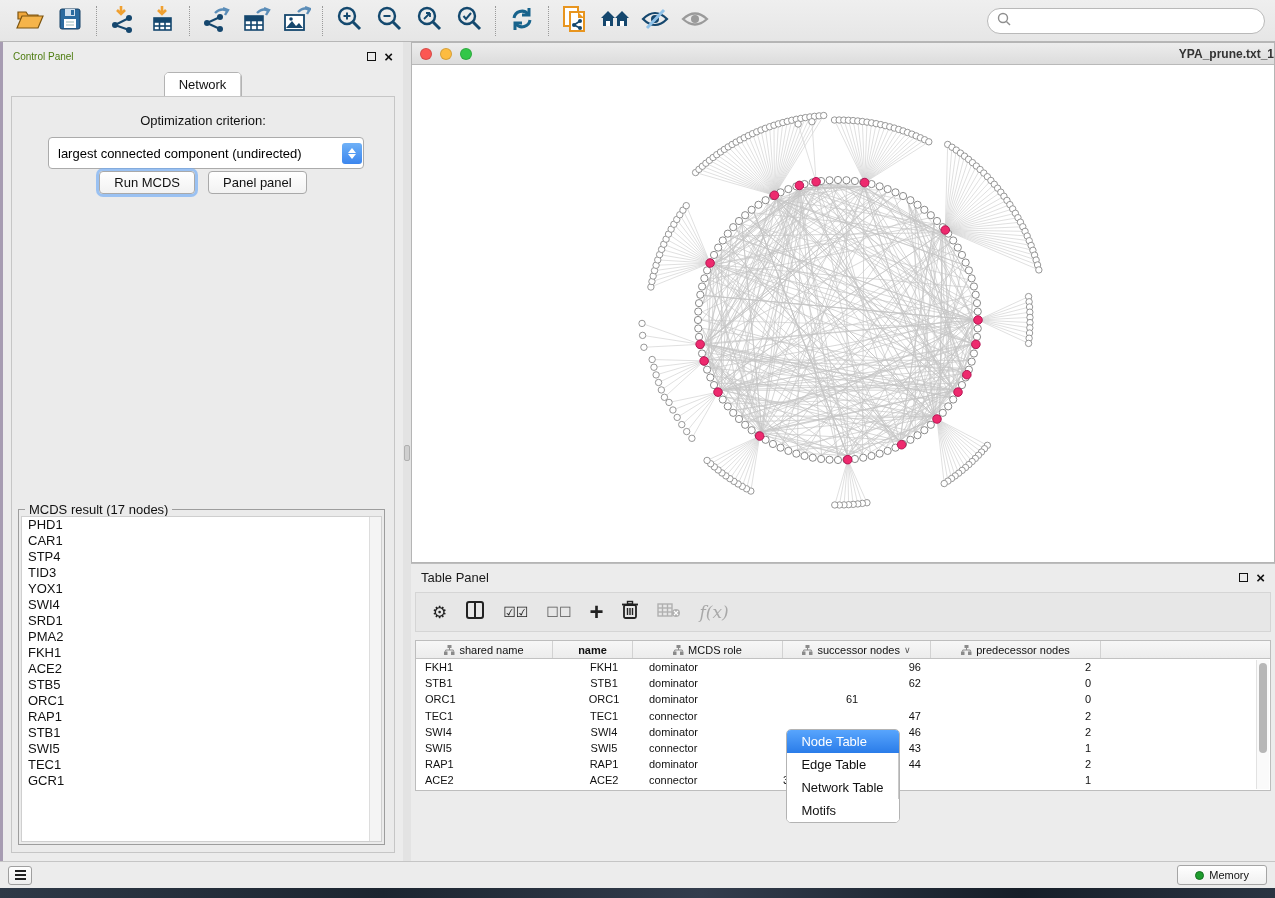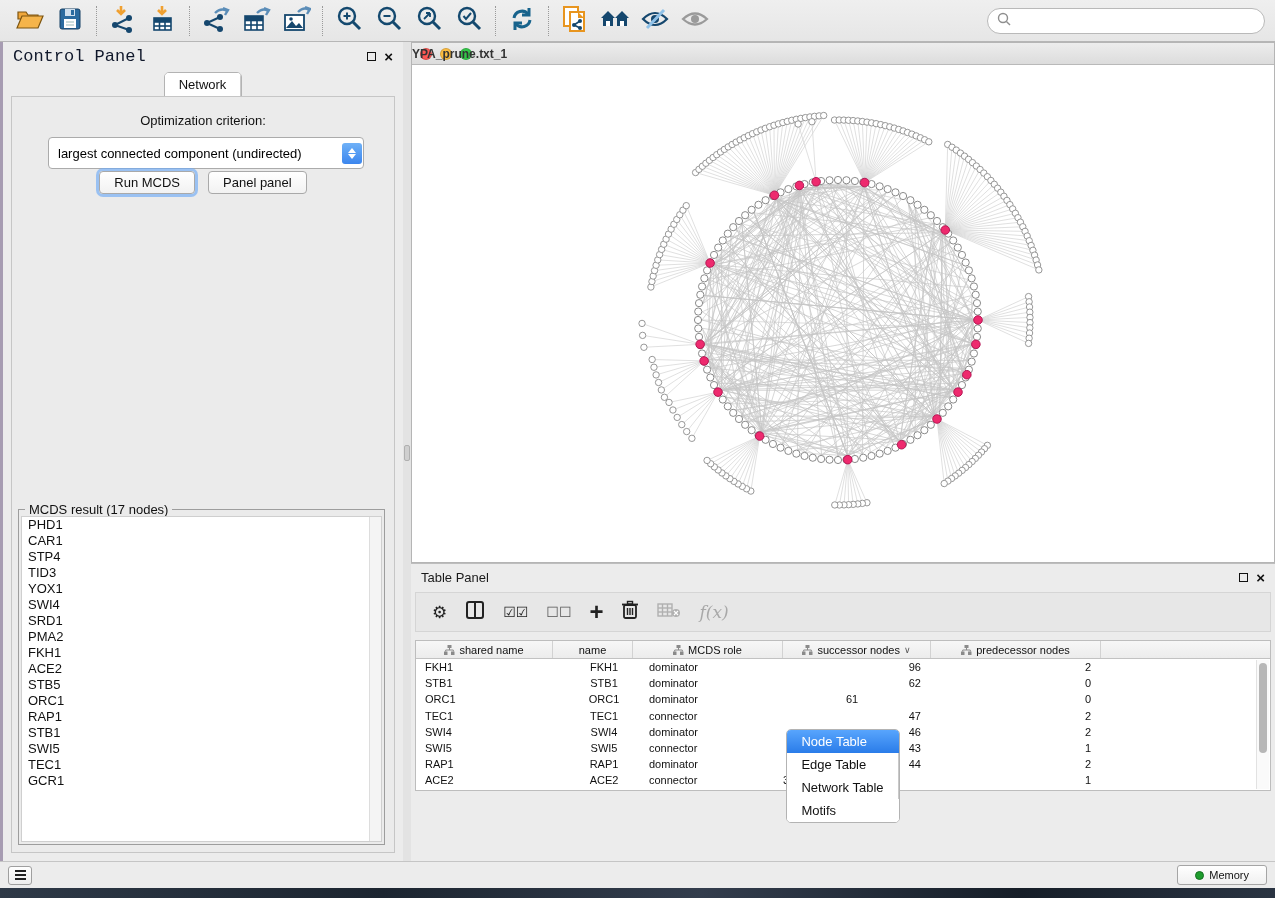--- a/index.html
+++ b/index.html
@@ -13,21 +13,21 @@
   .tbtn { width:40px; height:34px; display:flex; align-items:center; justify-content:center; }
   .tsep { width:1px; height:30px; border-left:1px dotted #9a9a9a; margin:0 6px; }
   #search-box { margin-left:auto; width:278px; height:26px; background:#fff;
     border:1px solid #b9b9b9; border-radius:13px; display:flex; align-items:center; padding:0 8px; }
   #search-box input { border:none; outline:none; flex:1; font-size:12px; background:transparent; }
 
   
   #control-panel { position:absolute; left:0; top:42px; width:403px; height:819px;
     background:#ececec; border-left:3px solid #a79cb2; }
   .cp-header { height:28px; display:flex; align-items:center; padding:0 10px; }
-  .cp-title { font-size:17px; color:#0f172a;font-family:Liberation Mono, monospace; }
+  .cp-title { font-size:10px; color:#4d7c0f; }
   .win-btns { margin-left:auto; display:flex; align-items:center; gap:8px; }
   .float-box { width:9px; height:9px; border:1.6px solid #111; display:inline-block; }
   .close-x { font-size:15px; font-weight:bold; color:#111; line-height:1; }
   .cp-tabs { display:flex; justify-content:center; margin-top:2px; }
   .seg { display:flex; border:1px solid #b3b3b3; border-radius:5px; background:#fff; overflow:hidden;flex-direction:column; }
   .seg-tab { padding:4px 14px; font-size:13px; color:#111; border-right:1px solid #c9c9c9;
     background:#fff; white-space:nowrap; }
   .seg-tab:last-child { border-right:none; }
   .seg-tab.active { background:linear-gradient(#58a5fd,#2a7ce9); color:#fff; border-right:none; }
   .cp-content { position:absolute; left:8px; right:8px; top:54px; bottom:8px;
@@ -61,21 +61,21 @@
   #splitter { position:absolute; left:403px; top:42px; width:8px; height:819px; background:#e3e3e3; }
   #splitter .handle { position:absolute; left:1px; top:403px; width:6px; height:16px;
     background:#cfcfcf; border:1px solid #b0b0b0; border-radius:2px; }
 
   
   #network-window { position:absolute; left:411px; top:42px; width:864px; height:521px;
     background:#fff; border:1px solid #b5b5b5; }
   .net-titlebar { height:22px; background:linear-gradient(#ededed,#dcdcdc);
     border-bottom:1px solid #b9b9b9; display:flex; align-items:center; padding:0 8px; position:relative; }
   .light { width:12px; height:12px; border-radius:50%; margin-right:8px; }
-  .net-title { position:absolute; left:0; right:0; text-align:left; font-size:12px;
+  .net-title { position:absolute; left:0; right:0; text-align:right; font-size:12px;
     font-weight:bold; color:#333; }
   .net-canvas { position:absolute; left:0; top:22px; right:0; bottom:0; background:#fff; }
 
   
   #table-panel { position:absolute; left:411px; top:563px; width:864px; height:298px;
     background:#ececec; border-top:1px solid #bdbdbd; }
   .tp-header { height:26px; display:flex; align-items:center; padding:0 10px; }
   .tp-title { font-size:13px; color:#1a1a1a; }
   .tp-toolbar { position:absolute; left:4px; right:4px; top:28px; height:40px;
     background:#e7e7e7; border:1px solid #d5d5d5; display:flex; align-items:center;
@@ -1206,21 +1206,21 @@
           <span style="display: inline-flex;">
             <svg width="11" height="10" viewBox="0 0 11 10">
               <rect x="3.5" y="0" width="4" height="3" fill="#8a8a8a"></rect>
               <rect x="0" y="6.5" width="3.5" height="3.5" fill="#8a8a8a"></rect>
               <rect x="7" y="6.5" width="3.5" height="3.5" fill="#8a8a8a"></rect>
               <path d="M5.5 3 v2 M1.7 6.5 v-1.5 h7.6 v1.5" fill="none" stroke="#8a8a8a" stroke-width="1"></path>
             </svg>
           </span>
           <span>shared name</span>
         </div>
-        <div class="th" style="width: 80px;">
+        <div class="th" style="width: 80px; font-weight: bold;">
           <span>name</span>
         </div>
         <div class="th" style="width: 150px;">
           <span style="display: inline-flex;">
             <svg width="11" height="10" viewBox="0 0 11 10">
               <rect x="3.5" y="0" width="4" height="3" fill="#8a8a8a"></rect>
               <rect x="0" y="6.5" width="3.5" height="3.5" fill="#8a8a8a"></rect>
               <rect x="7" y="6.5" width="3.5" height="3.5" fill="#8a8a8a"></rect>
               <path d="M5.5 3 v2 M1.7 6.5 v-1.5 h7.6 v1.5" fill="none" stroke="#8a8a8a" stroke-width="1"></path>
             </svg>

